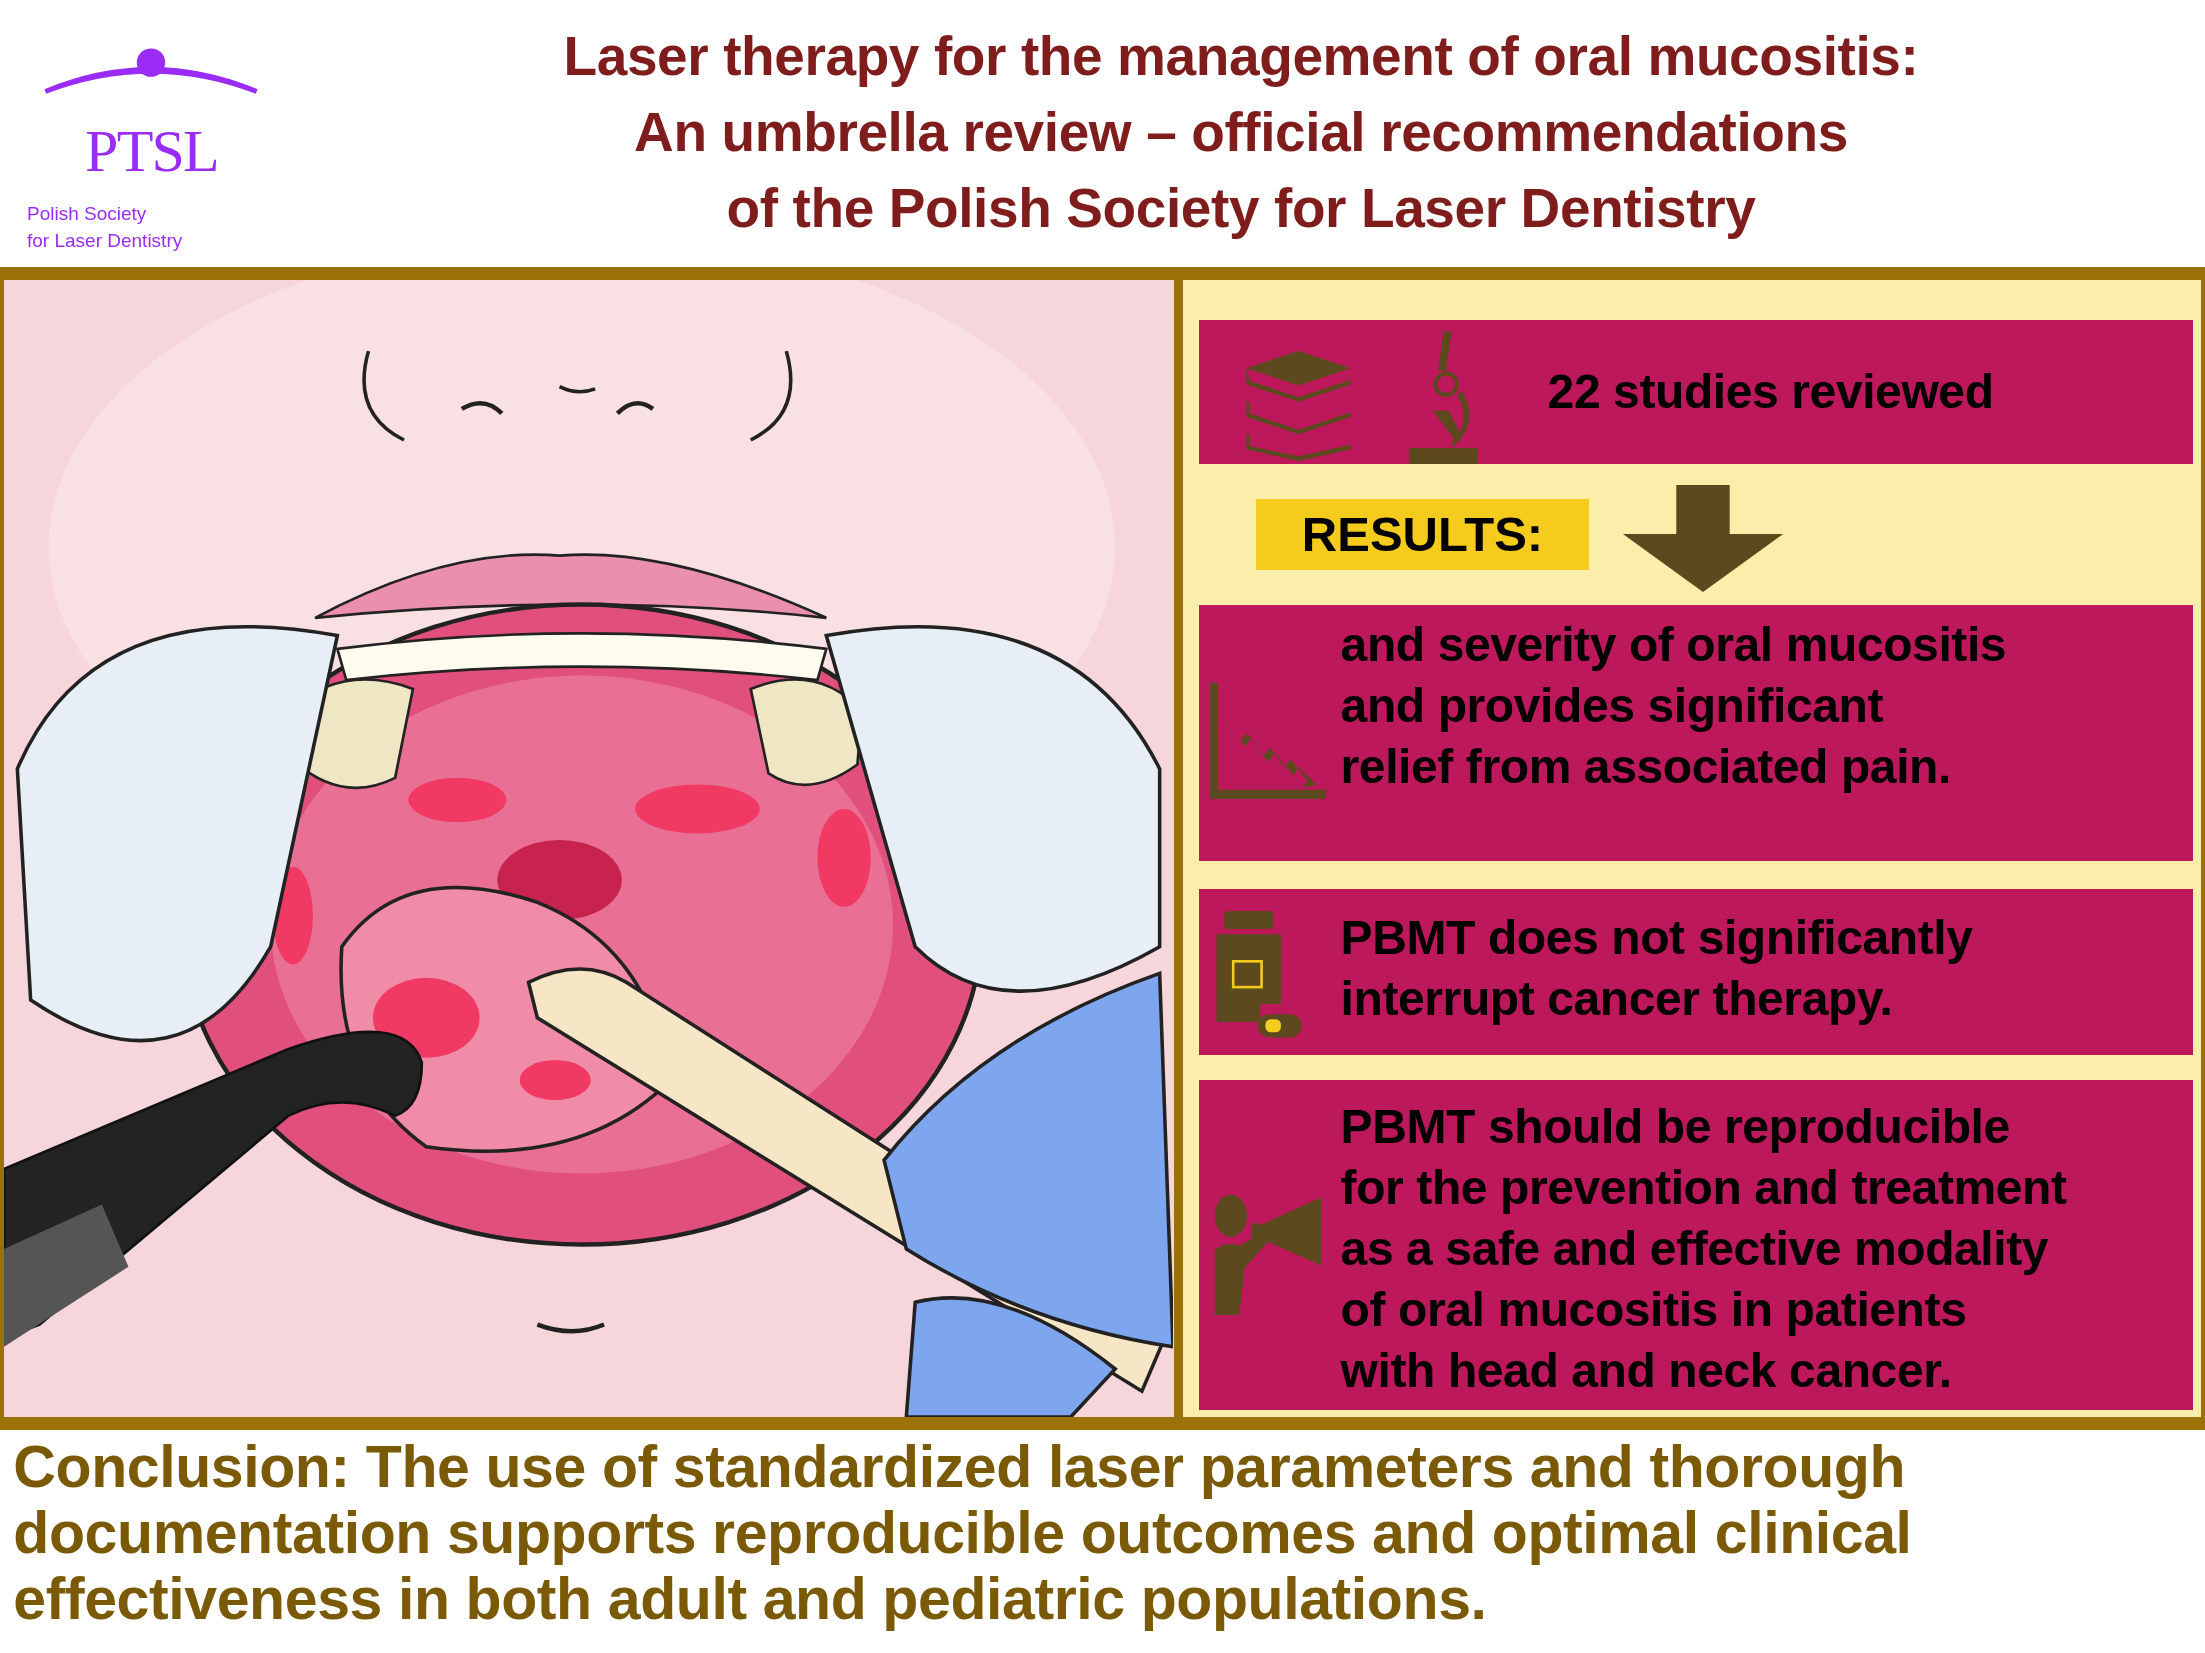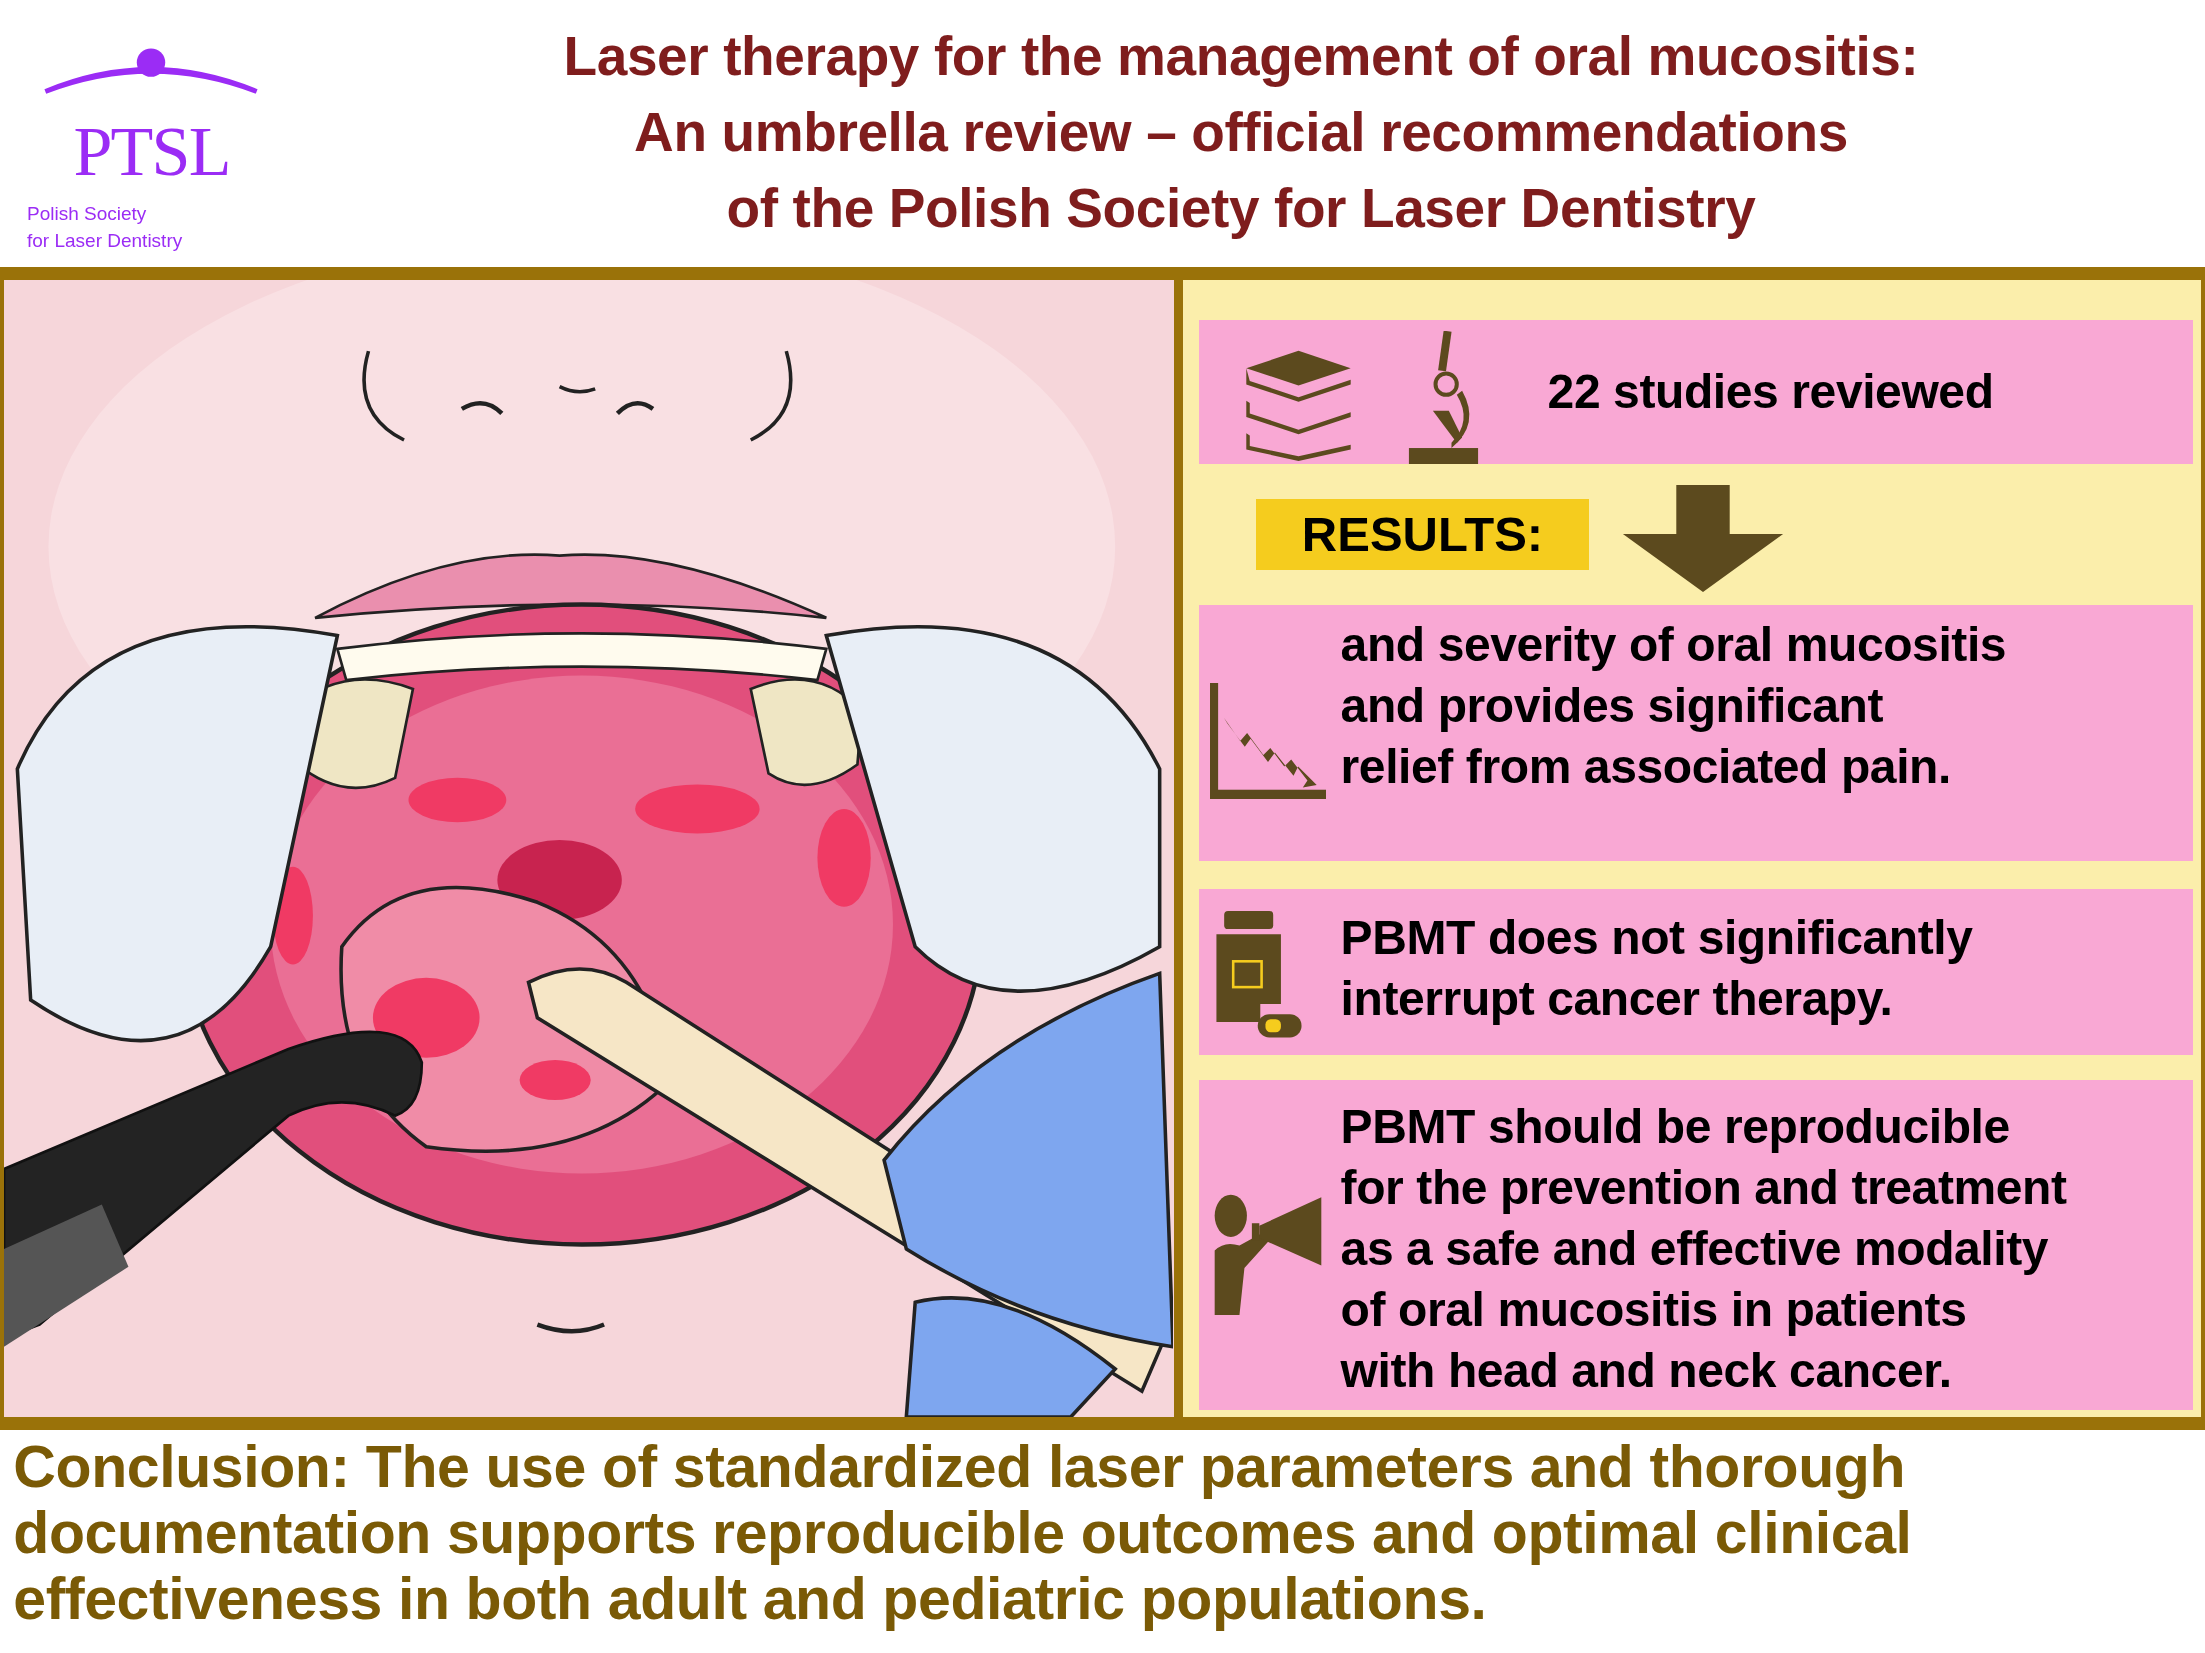--- a/index.html
+++ b/index.html
@@ -1,32 +1,32 @@
 <!DOCTYPE html>
 <html style="font-size:7.1px"><head>
 <meta charset="utf-8">
 <style>
   html,body{margin:0;padding:0;background:#ffffff;}
   body{width:2205px;height:1654px;position:relative;overflow:hidden;font-family:"Liberation Sans",sans-serif;}
   .abs{position:absolute;}
   
   #logo{left:27px;top:27px;width:249px;height:209px;}
   #logo .arc{position:absolute;left:13.3px;top:0;width:222px;height:89px;}
-  #logo .mark{position:absolute;left:0;top:80px;width:249px;text-align:center;color:#9b2cf5;font-family:"Liberation Serif",serif;font-size:70px;line-height:89px;letter-spacing:-1.8px;}
+  #logo .mark{position:absolute;left:0;top:80px;width:249px;text-align:center;color:#9b2cf5;font-family:"Liberation Serif",serif;font-size:60px;line-height:89px;letter-spacing:-1.8px;}
   #logo .sub{position:absolute;left:0;top:173px;width:249px;text-align:left;color:#9b2cf5;font-size:19px;line-height:27px;}
   #title{left:285px;top:18px;width:1912px;text-align:center;color:#7f1d1d;font-weight:bold;font-size:55px;line-height:76px;letter-spacing:-0.4px;}
   #title div{white-space:nowrap;}
   
   #topband{left:0;top:267px;width:2205px;height:13.3px;background:#9a7209;}
   #bottomband{left:0;top:1417px;width:2205px;height:13.3px;background:#9a7209;}
   #illus{left:0;top:280px;width:1174px;height:1137px;background:#f6d6da;overflow:hidden;border-left:4.4px solid #9a7209;box-sizing:border-box;}
   #divider{left:1174px;top:280px;width:9px;height:1137px;background:#9a7209;}
   #panel{left:1183px;top:280px;width:1018px;height:1137px;background:#fbeeab;}
   #rightedge{left:2201px;top:280px;width:4.4px;height:1137px;background:#9a7209;}
-  .card{position:absolute;left:15.6px;width:994px;background:#f9a8d4;}
+  .card{position:absolute;left:15.6px;width:994px;background:#be185d;}
   .card .txt{position:absolute;left:142px;color:#000;font-weight:bold;font-size:48px;line-height:61px;white-space:nowrap;letter-spacing:-0.4px;}
   .icon{position:absolute;}
   #results{left:73px;top:219px;width:333px;height:71px;background:#f5cc1e;color:#000000;font-weight:bold;font-size:49px;line-height:71px;text-align:center;}
   #arrow{left:431px;top:205px;width:178px;height:107px;}
   #conclusion{left:13.3px;top:1434px;width:2187px;color:#7a5a06;font-weight:bold;font-size:59px;line-height:66px;letter-spacing:-0.4px;}
   #conclusion div{white-space:nowrap;}
 </style>
 </head>
 <body>
 

